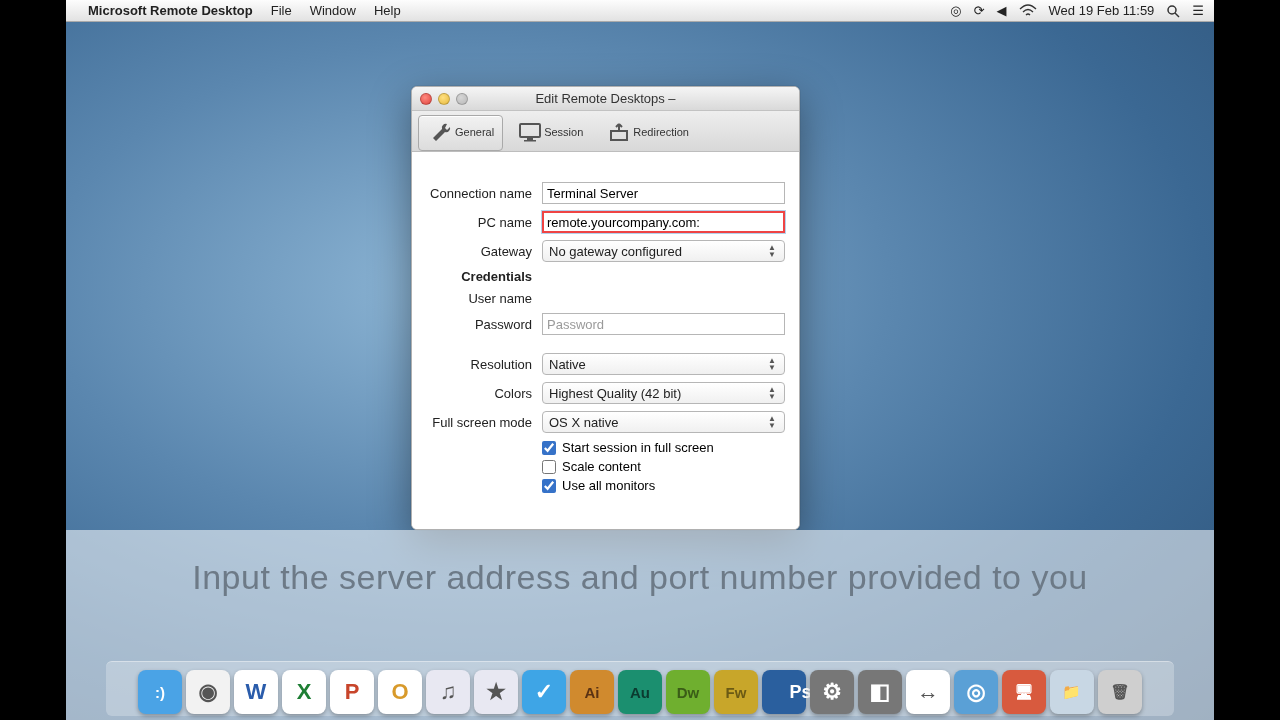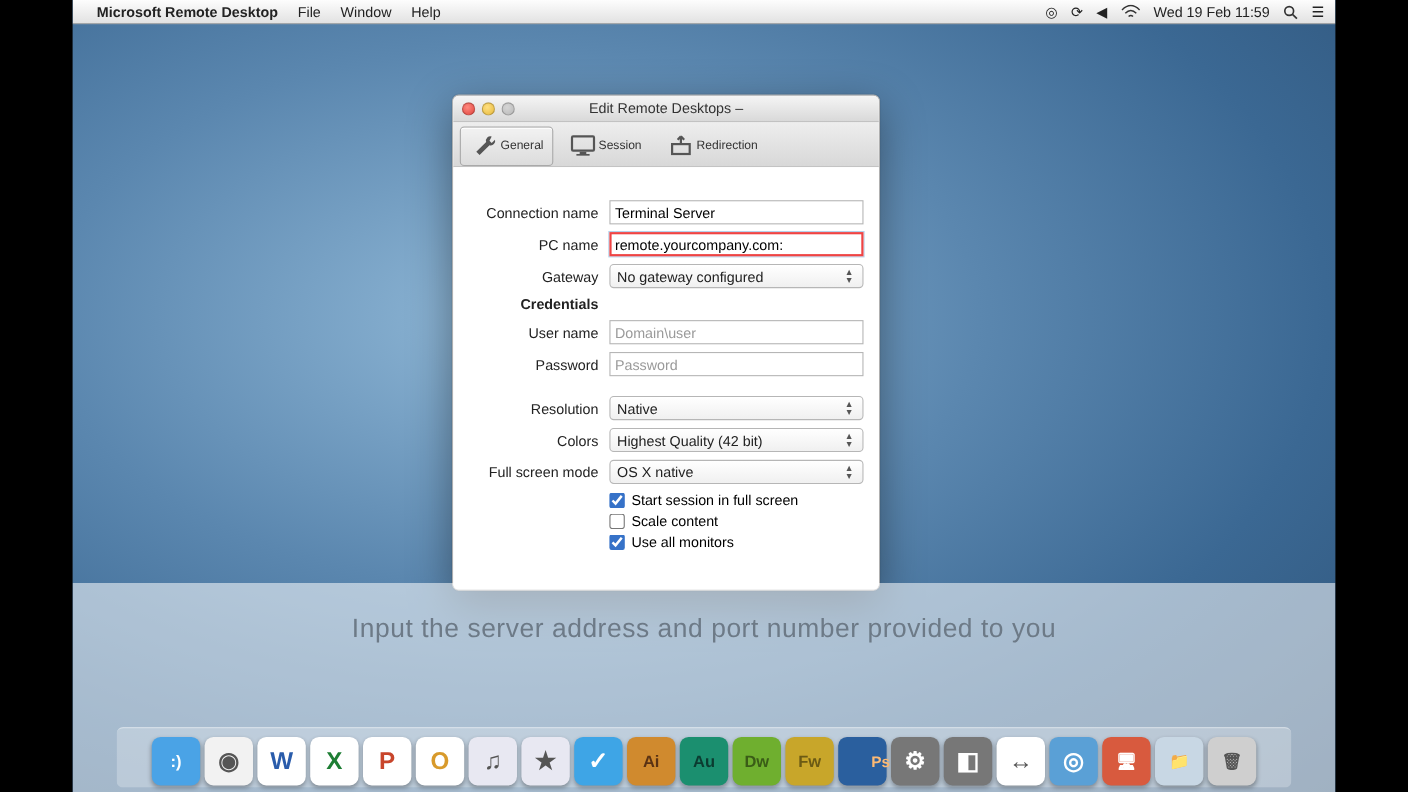--- a/index.html
+++ b/index.html
@@ -69,21 +69,21 @@
   }
   .toolbtn.active {
     background: linear-gradient(#f2f2f2,#dcdcdc);
     border-color: #a9a9a9;
     box-shadow: inset 0 1px 0 #fff;
   }
   .toolbtn .ticon { width: 28px; height: 24px; display:flex; align-items:center; justify-content:center; color:#4a4a4a; }
 
   .form {
     background: #fff;
-    padding: 30px 14px 30px 22px;
+    padding: 30px 14px 30px 10px;
   }
   .row { display: flex; align-items: center; margin-bottom: 7px; }
   .row.gap { margin-top: 18px; }
   .lab { width: 120px; text-align: right; font-size: 13px; color: #222; padding-right: 10px; }
   .lab.bold { font-weight: bold; }
   .ctl { flex: 1; }
   .tinput {
     width: 100%; height: 22px;
     border: 1px solid #b6b6b6;
     padding: 2px 4px; font-size: 13px;
@@ -108,21 +108,21 @@
   .cbrow { display:flex; align-items:center; font-size:13px; margin-bottom:4px; }
   .cbrow input { margin-right:6px; width:14px; height:14px; accent-color:#3672c8; }
 
   .caption-overlay {
     position: absolute; left: 0; right: 0; bottom: 0; height: 190px;
     background: rgba(255,255,255,0.55);
     display: flex; align-items: flex-start; justify-content: center;
     padding-top: 28px;
   }
   .caption-overlay .captext {
-    font-size: 24px; color: #6d7a87; font-weight: 300;
+    font-size: 34px; color: #6d7a87; font-weight: 300;
     letter-spacing: 0.5px;
   }
 
   .dock {
     position: absolute; left: 0; right: 0; bottom: 0; height: 68px;
     display: flex; align-items: flex-end; justify-content: center;
     gap: 4px;
     padding-bottom: 6px;
   }
   .dock::before {
@@ -226,21 +226,20 @@
             <span class="chev">▲<br>▼</span>
           </div>
         </div>
       </div>
       <div class="row">
         <div class="lab bold">Credentials</div>
         <div class="ctl"></div>
       </div>
       <div class="row">
         <div class="lab">User name</div>
-        <div class="ctl"><input class="tinput" type="text" placeholder="Domain\user" style=""></div>
       </div>
       <div class="row">
         <div class="lab">Password</div>
         <div class="ctl"><input class="tinput" type="password" placeholder="Password" style=""></div>
       </div>
 
       <div class="row gap">
         <div class="lab">Resolution</div>
         <div class="ctl">
           <div class="select">
@@ -299,21 +298,21 @@
       <div class="dockicon" style="background: rgb(255, 255, 255); color: rgb(30, 126, 52); font-size: 22px;">X</div>
       <div class="dockicon" style="background: rgb(255, 255, 255); color: rgb(200, 69, 43); font-size: 22px;">P</div>
       <div class="dockicon" style="background: rgb(255, 255, 255); color: rgb(216, 154, 43); font-size: 22px;">O</div>
       <div class="dockicon" style="background: rgb(232, 232, 242); color: rgb(85, 85, 85); font-size: 22px;">♫</div>
       <div class="dockicon" style="background: rgb(232, 232, 242); color: rgb(85, 85, 85); font-size: 22px;">★</div>
       <div class="dockicon" style="background: rgb(62, 165, 230); color: rgb(255, 255, 255); font-size: 22px;">✓</div>
       <div class="dockicon" style="background: rgb(208, 138, 46); color: rgb(90, 50, 19); font-size: 15px;">Ai</div>
       <div class="dockicon" style="background: rgb(27, 143, 111); color: rgb(11, 59, 48); font-size: 15px;">Au</div>
       <div class="dockicon" style="background: rgb(111, 175, 47); color: rgb(58, 92, 23); font-size: 15px;">Dw</div>
       <div class="dockicon" style="background: rgb(200, 166, 42); color: rgb(107, 90, 20); font-size: 15px;">Fw</div>
-      <div class="dockicon" style="background: rgb(42, 95, 158); color: #fdba74; font-size: 14px; padding-left: 33px;">Ps</div>
+      <div class="dockicon" style="background: rgb(42, 95, 158); color: #ffffff; font-size: 18px; padding-left: 33px;">Ps</div>
       <div class="dockicon" style="background: rgb(119, 119, 119); color: rgb(255, 255, 255); font-size: 22px;">⚙</div>
       <div class="dockicon" style="background: rgb(119, 119, 119); color: rgb(255, 255, 255); font-size: 22px;">◧</div>
       <div class="dockicon" style="background: rgb(255, 255, 255); color: rgb(85, 85, 85); font-size: 22px;">↔</div>
       <div class="dockicon" style="background: rgb(90, 160, 214); color: rgb(255, 255, 255); font-size: 22px;">◎</div>
       <div class="dockicon" style="background: rgb(216, 90, 62); color: rgb(255, 255, 255); font-size: 15px;">🖥</div>
       <div class="dockicon" style="background: rgb(200, 215, 228); color: rgb(85, 85, 85); font-size: 15px;">📁</div>
       <div class="dockicon" style="background: rgb(207, 207, 207); color: rgb(85, 85, 85); font-size: 15px;">🗑</div>
     </div>
 
 </div>

